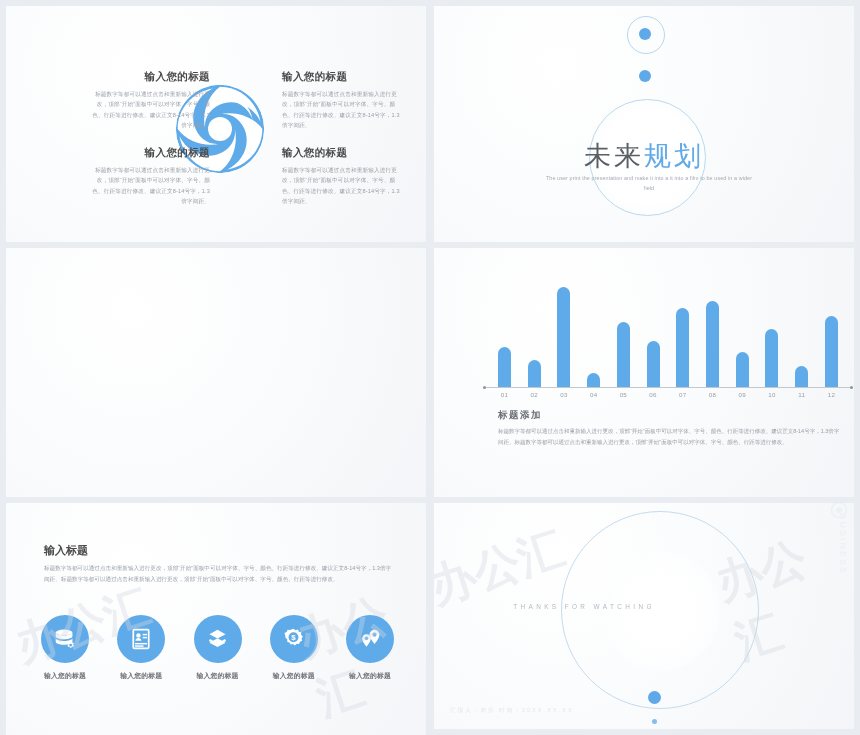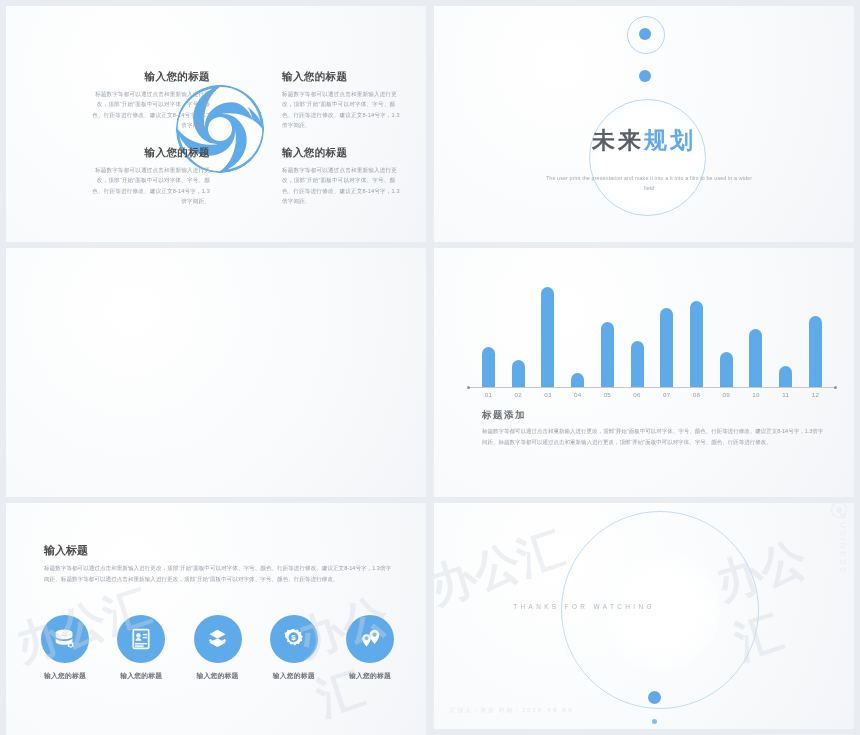--- a/index.html
+++ b/index.html
@@ -62,35 +62,35 @@
   .dot-b{
     position:absolute;left:205px;top:64px;width:12px;height:12px;
     border-radius:50%;background:#5fa9e8;
   }
   .ring-lg{
     position:absolute;left:155px;top:93px;width:115px;height:115px;
     border:1px solid #bcd9ee;border-radius:50%;
     background:radial-gradient(circle,#ffffff 55%,rgba(245,249,252,.6) 100%);
   }
   .s2-title{
-    position:absolute;left:0;right:0;top:119px;text-align:center;
-    font-size:23px;font-weight:bold;letter-spacing:3px;
+    position:absolute;left:0;right:0;top:132px;text-align:center;
+    font-size:27px;font-weight:normal;letter-spacing:3px;
   }
   .s2-title .k{color:#5a5f66;}
   .s2-title .b{color:#5fa9e8;}
   .s2-sub{
     position:absolute;left:110px;width:210px;top:167px;text-align:center;
     font-size:5.4px;line-height:1.85;color:#a6abb3;letter-spacing:.1px;
   }
 
   
   .s3{position:absolute;inset:0;}
 
   
-  .s4{position:absolute;inset:0;}
+  .s4{position:absolute;inset:0;margin-left:16px;}
   .chart{position:absolute;left:48px;top:34px;width:340px;height:105px;}
   .bars{
     position:absolute;left:0;right:0;bottom:0;height:100%;
     display:flex;align-items:flex-end;justify-content:space-between;
   }
   .bar{width:13px;background:#5fabe9;border-radius:7px 7px 0 0;}
   .axis{
     position:absolute;left:-14px;right:-14px;bottom:-1px;height:1px;background:#c3c8ce;
   }
   .axis:before,.axis:after{

